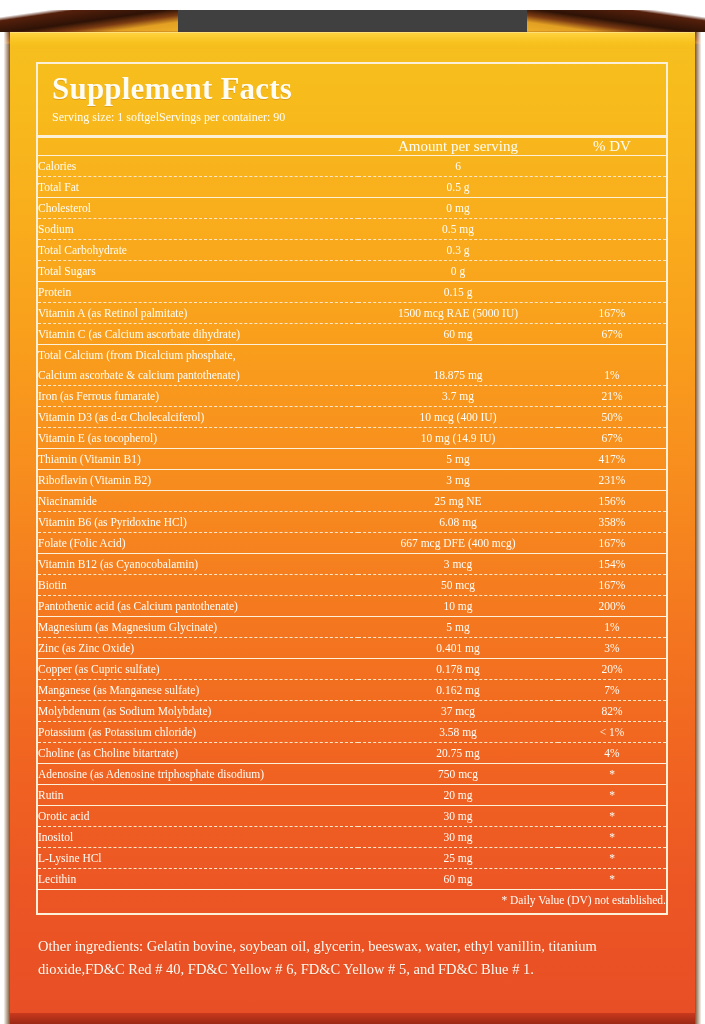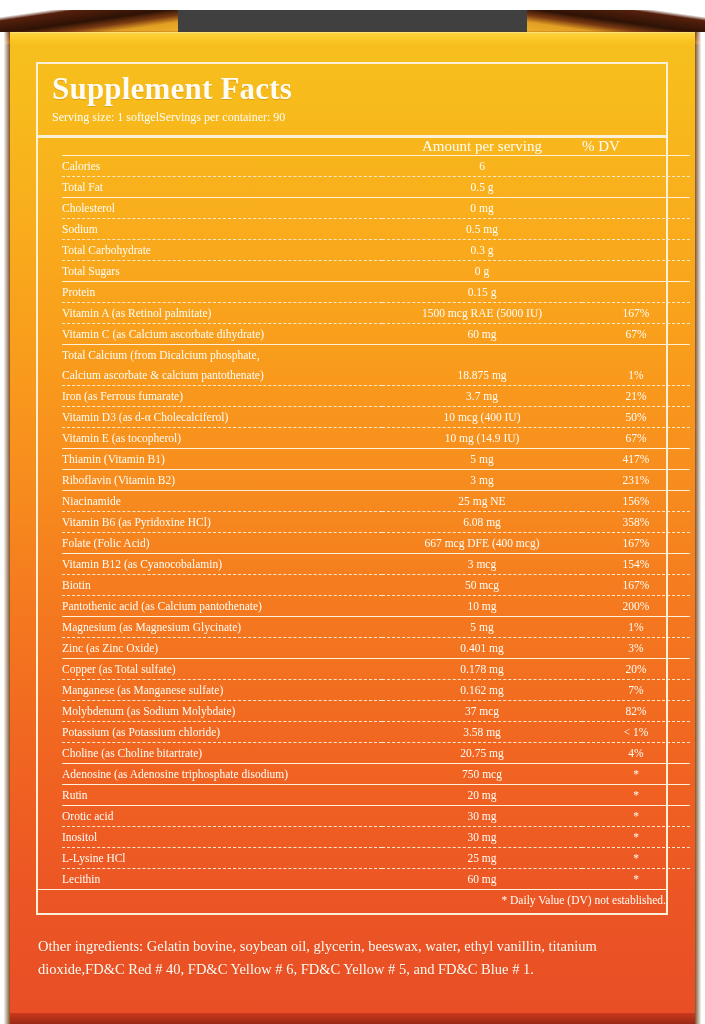--- a/index.html
+++ b/index.html
@@ -69,30 +69,30 @@
   }
   #serving-line{
     display:flex;justify-content:flex-start;align-items:baseline;
     font-size:12px;margin-top:4px;color:#fffdf3;
   }
 
   
   .rule-thick{height:3px;background:#fdf0d8;margin:4px 0 0 0;}
 
   
-  #facts-table{width:100%;border-collapse:collapse;table-layout:fixed;font-size:11.5px;margin-left:24px;}
+  #facts-table{width:100%;border-collapse:collapse;table-layout:fixed;font-size:11.5px;}
   #facts-table col.c-name{width:320px;}
   #facts-table col.c-amt{width:200px;}
   #facts-table col.c-dv{width:108px;}
   #facts-table th,#facts-table td{
     padding:0;color:#fffdf6;vertical-align:middle;
   }
   .colhead td{font-size:15px;padding:4px 0 5px 0;}
   .colhead .amt{text-align:center;}
-  .colhead .dv{text-align:left;}
+  .colhead .dv{text-align:center;}
 
   tr.row td{height:20px;line-height:20px;}
   tr.row td.name{padding-left:13px;text-align:left;white-space:nowrap;}
   tr.row td.amt{text-align:center;}
   tr.row td.dv{text-align:center;}
 
   
   tr.sep-solid > td{border-bottom:1.6px solid #fdf0d8;}
   tr.sep-dash  > td{border-bottom:1px dashed #fbe7c8;}
   tr.sep-none  > td{border-bottom:0;}
@@ -261,21 +261,21 @@
             <td class="name">Magnesium (as Magnesium Glycinate)</td>
             <td class="amt">5 mg</td>
             <td class="dv">1%</td>
           </tr>
           <tr class="row sep-solid">
             <td class="name">Zinc (as Zinc Oxide)</td>
             <td class="amt">0.401 mg</td>
             <td class="dv">3%</td>
           </tr>
           <tr class="row sep-dash">
-            <td class="name">Copper (as Total sulfate)</td>
+            <td class="name">Copper (as Cupric sulfate)</td>
             <td class="amt">0.178 mg</td>
             <td class="dv">20%</td>
           </tr>
           <tr class="row sep-dash">
             <td class="name">Manganese (as Manganese sulfate)</td>
             <td class="amt">0.162 mg</td>
             <td class="dv">7%</td>
           </tr>
           <tr class="row sep-dash">
             <td class="name">Molybdenum (as Sodium Molybdate)</td>

